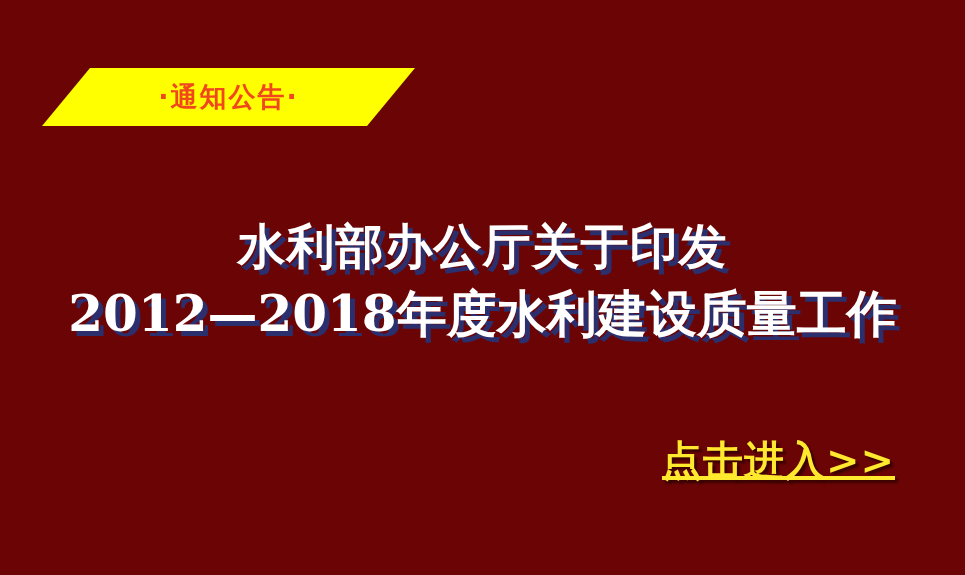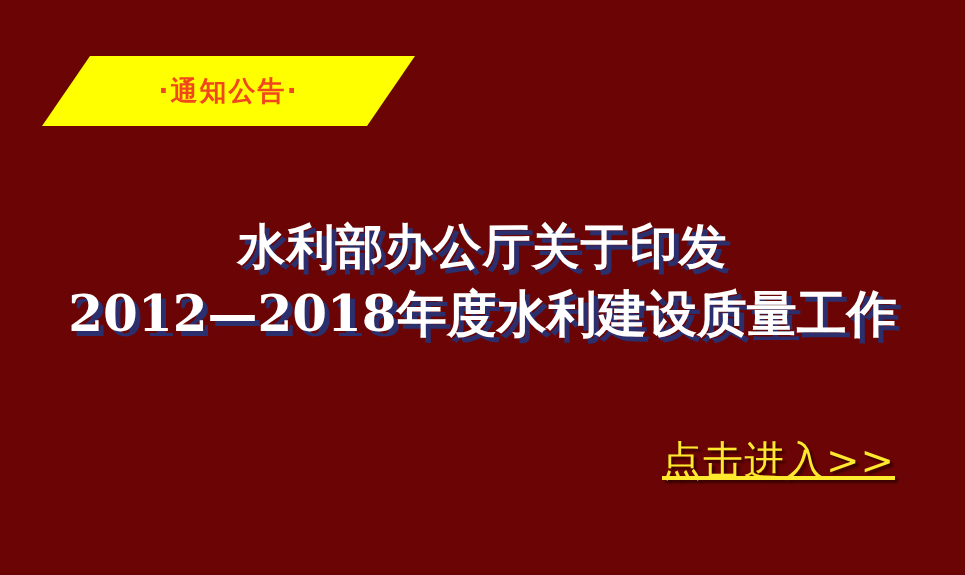--- a/index.html
+++ b/index.html
@@ -19,23 +19,23 @@
     width: 965px;
     height: 575px;
     background: #6b0404;
     overflow: hidden;
   }
 
   
   #ribbon {
     position: absolute;
     left: 42px;
-    top: 56px;
+    top: 68px;
     width: 373px;
-    height: 70px;
+    height: 58px;
   }
   #ribbon-shape {
     position: absolute;
     inset: 0;
     background: #ffff00;
     -webkit-clip-path: polygon(48px 0, 100% 0, calc(100% - 48px) 100%, 0 100%);
     clip-path: polygon(48px 0, 100% 0, calc(100% - 48px) 100%, 0 100%);
   }
   #ribbon-label {
     position: absolute;
@@ -77,21 +77,21 @@
     letter-spacing: 0px;
   }
 
   
   #cta {
     position: absolute;
     right: 70px;
     top: 434px;
     color: #ffe92e;
     font-family: "DejaVu Serif", "Liberation Serif", serif;
-    font-weight: normal;
+    font-weight: bold;
     font-size: 40px;
     line-height: 52px;
     letter-spacing: 1px;
     text-shadow: 3px 3px 2px #3a0202;
     white-space: nowrap;
     cursor: pointer;
   }
 </style>
 </head>
 <body>

